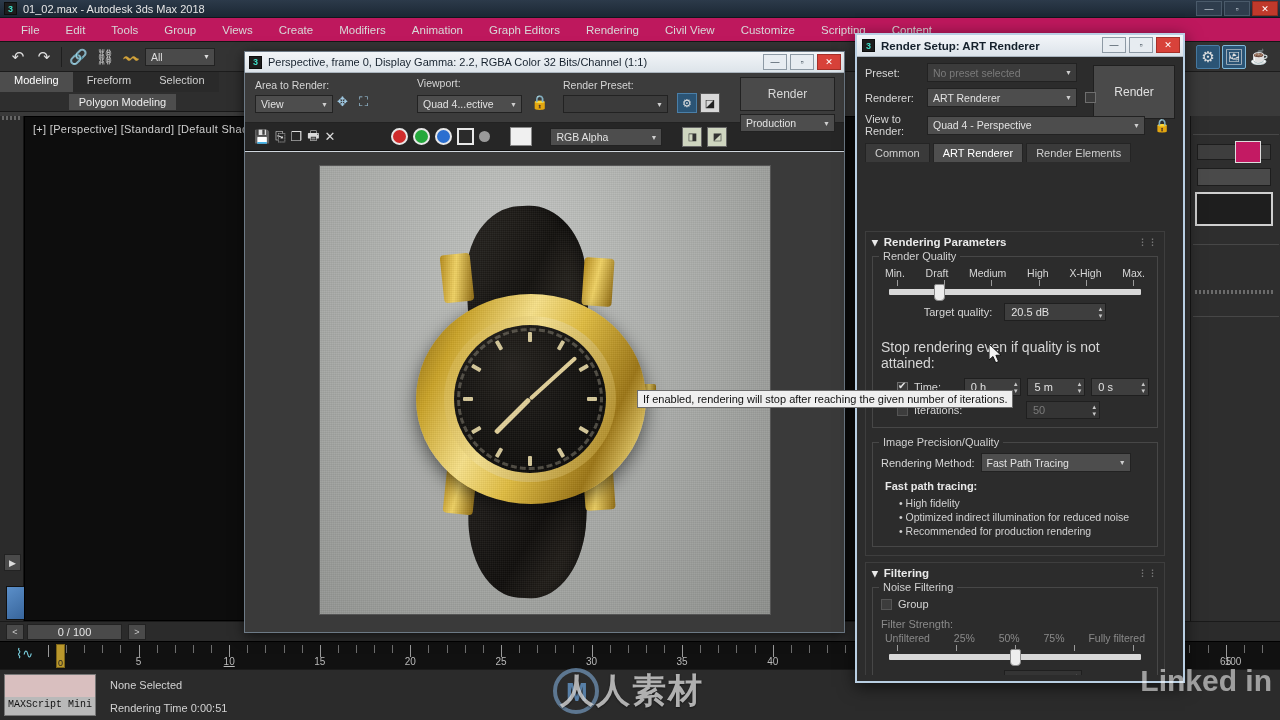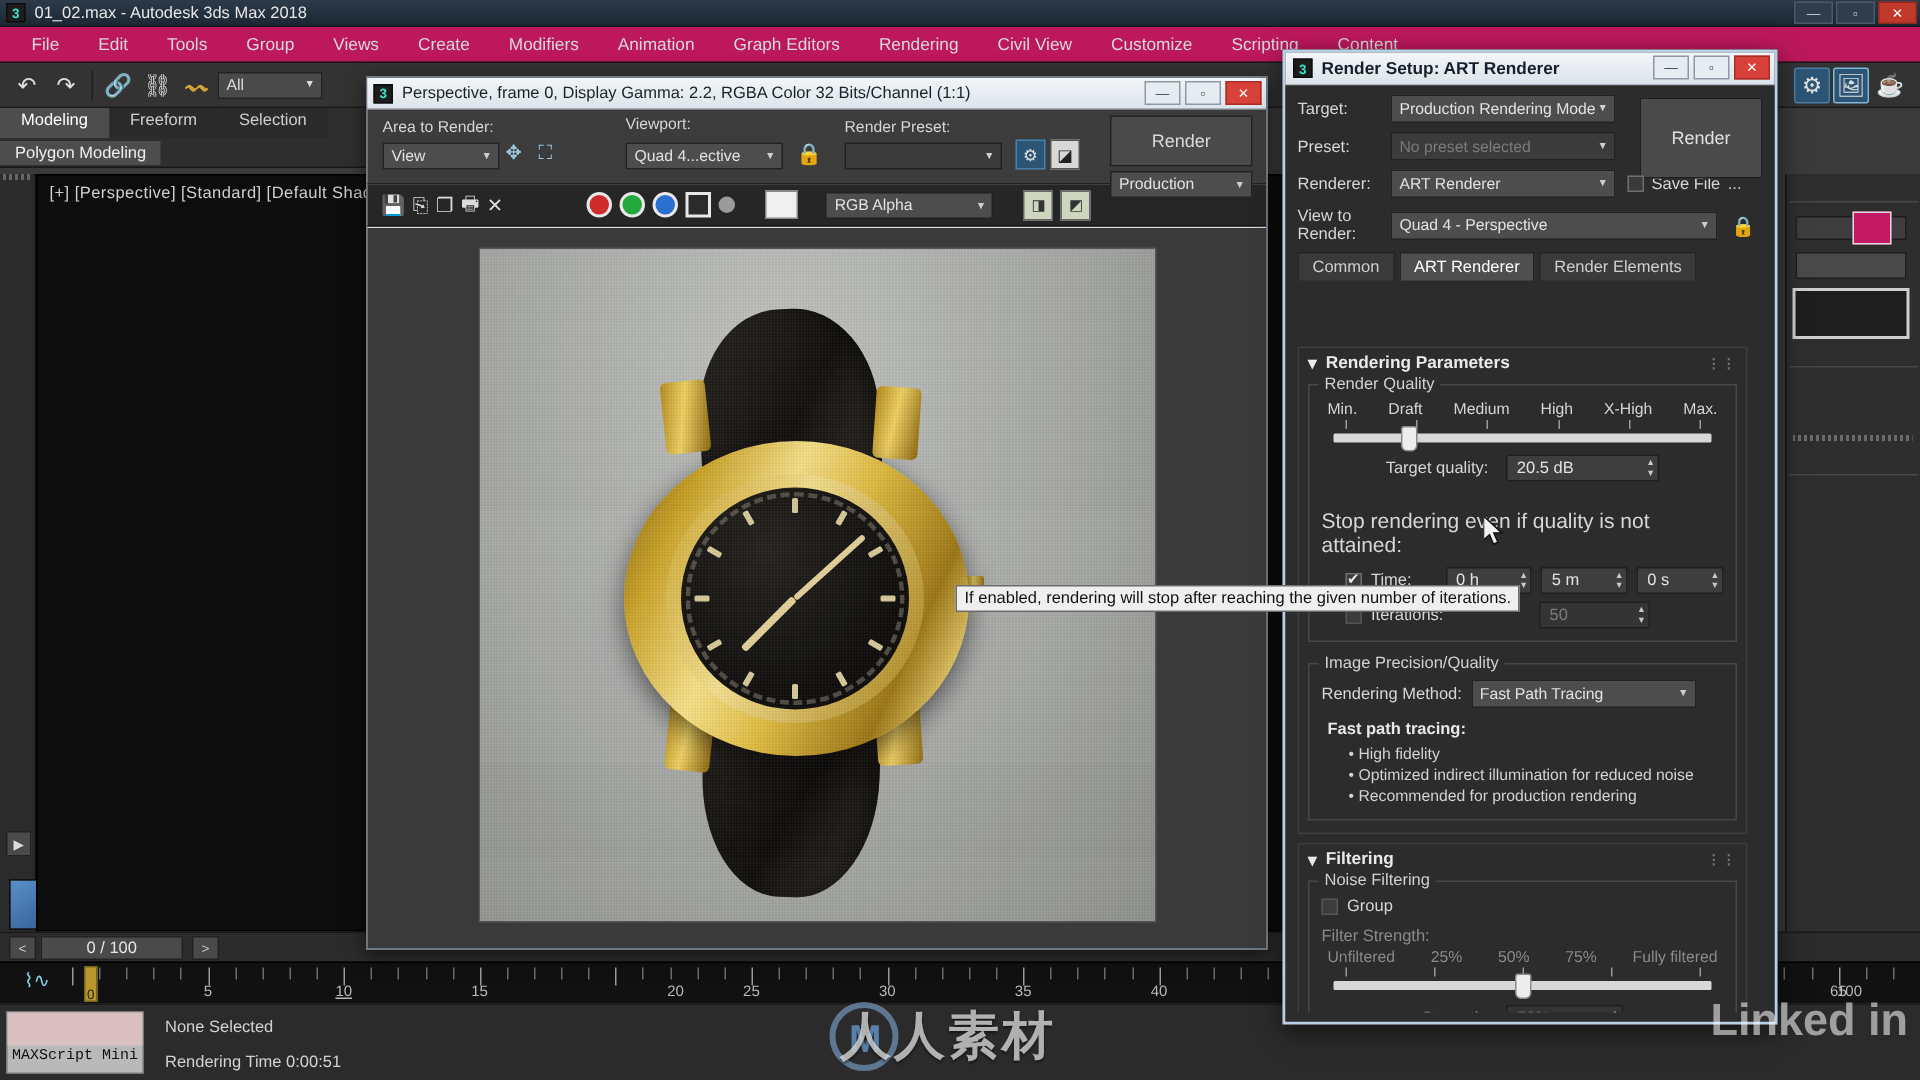--- a/index.html
+++ b/index.html
@@ -54,21 +54,21 @@
   .selcombo .arw { position:absolute; right:4px; font-size:7px; }
   .tbicon.render1 { background:#2b5475; border:1px solid #4a7fa8; border-radius:2px;}
   .tbicon.render2 { background:#2b5475; border:1px solid #7fb8d8; border-radius:2px;}
 
   
   .ribbon { position:absolute; left:0; top:72px; width:245px; height:40px; background:#2e2e2e;
             border-bottom:1px solid #181818; }
   .ribtabs { display:flex; height:20px; }
   .ribtab { padding:2px 14px; font-size:11px; color:#cfcfcf; background:#2a2a2a; }
   .ribtab.active { background:#4d4d4d; color:#fff; }
-  .ribrow2 { height:19px; display:flex; align-items:center; }
+  .ribrow2 { height:19px; display:flex; align-items:center;justify-content:center; }
   .ribrow2 .pm { background:#4d4d4d; padding:2px 10px; font-size:11px; color:#eee; }
 
   
   .viewport {
     position:absolute; left:24px; top:116px; width:1155px; height:505px;
     background:#0d0d0d; border:1px solid #000;
   }
   .vplabel { position:absolute; left:8px; top:6px; font-size:11px; color:#cfcfcf; letter-spacing:.3px;}
   .vpleftbar { position:absolute; left:0; top:116px; width:24px; height:505px; background:#2b2b2b;
                border-right:1px solid #141414; }
@@ -377,21 +377,21 @@
         <div class="tick" style="left: 217.412px;"></div>
         <div class="tick" style="left: 235.529px;"></div>
         <div class="tick" style="left: 253.647px;"></div>
         <div class="tick maj" style="left: 271.765px;"></div>
         <div class="ticklbl" style="left: 271.765px;">15</div>
         <div class="tick" style="left: 289.882px;"></div>
         <div class="tick" style="left: 308px;"></div>
         <div class="tick" style="left: 326.118px;"></div>
         <div class="tick" style="left: 344.235px;"></div>
         <div class="tick maj" style="left: 362.353px;"></div>
-        <div class="ticklbl" style="left: 362.353px; margin-left: 40px;">20</div>
+        <div class="ticklbl" style="left: 362.353px;">20</div>
         <div class="tick" style="left: 380.471px;"></div>
         <div class="tick" style="left: 398.588px;"></div>
         <div class="tick" style="left: 416.706px;"></div>
         <div class="tick" style="left: 434.824px;"></div>
         <div class="tick maj" style="left: 452.941px;"></div>
         <div class="ticklbl" style="left: 452.941px;">25</div>
         <div class="tick" style="left: 471.059px;"></div>
         <div class="tick" style="left: 489.176px;"></div>
         <div class="tick" style="left: 507.294px;"></div>
         <div class="tick" style="left: 525.412px;"></div>
@@ -568,27 +568,20 @@
       <div class="rfw-wb">
         <div>—</div>
         <div>▫</div>
         <div class="close">✕</div>
       </div>
     </div>
 
     <div class="rsd-body">
       <div class="render-big">Render</div>
 
-      <div class="frm-row">
-        <span class="frm-lbl">Target:</span>
-        <span class="combo" style="width:150px">
-          <span>Production Rendering Mode</span>
-          <span class="arw">▼</span>
-        </span>
-      </div>
 
       <div class="frm-row">
         <span class="frm-lbl">Preset:</span>
         <span class="combo disabled" style="width:150px">
           <span>No preset selected</span>
           <span class="arw">▼</span>
         </span>
       </div>
 
       <div class="frm-row">

